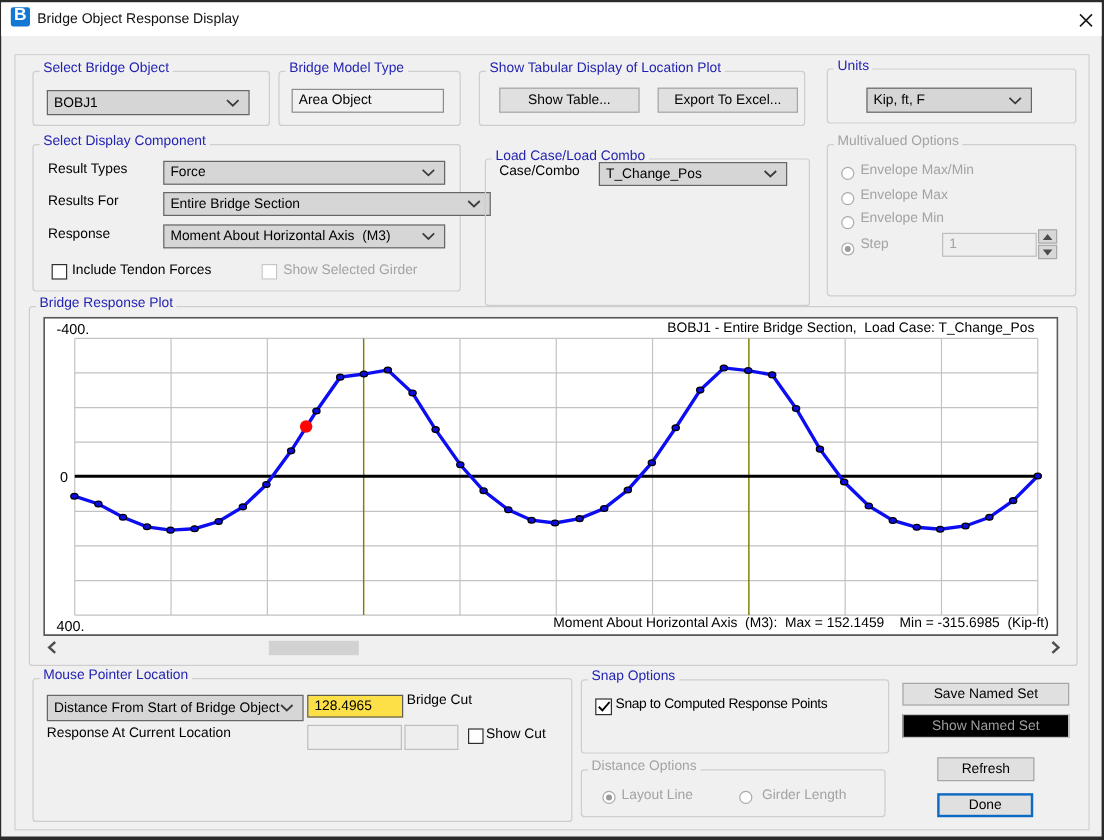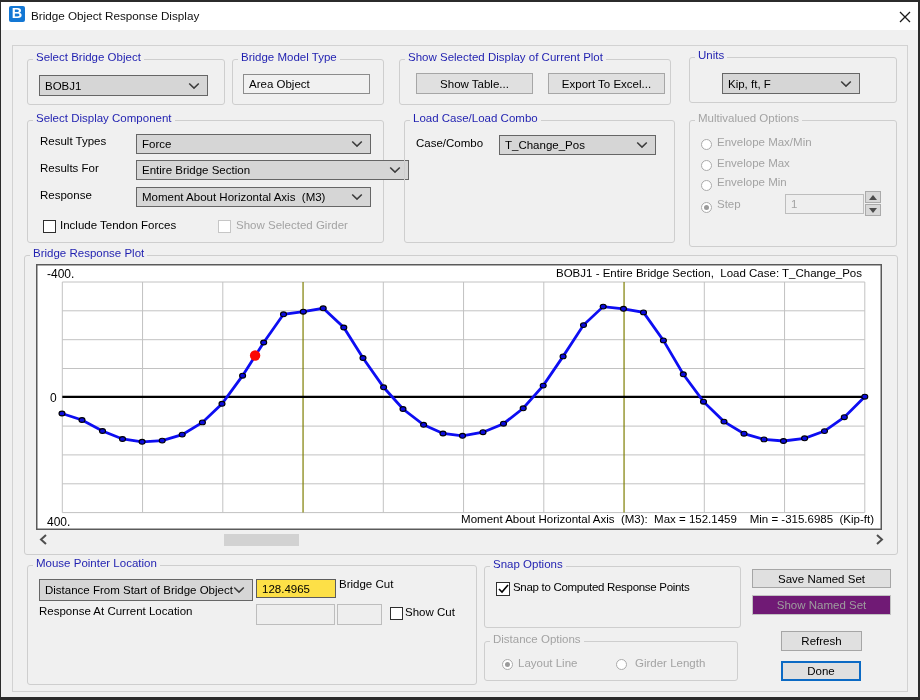--- a/index.html
+++ b/index.html
@@ -16,21 +16,21 @@
 #title { position:absolute; left:30px; top:6.5px; font-size:11.7px; color:#111; }
 #closex { position:absolute; left:897px; top:8px; width:14px; height:14px; }
 .grp { position:absolute; border:1px solid #cecece; border-radius:3px; }
 .grp > .lbl { position:absolute; top:-9.5px; left:5px; background:#f0f0f0; padding:0 3px; color:#1f1fb0; white-space:nowrap; }
 .grp.dis > .lbl { color:#a3a3a3; }
 .combo { position:absolute; background:#d6d6d6; border:1px solid #666; color:#000; }
 .combo span.t { position:absolute; left:5px; top:50%; transform:translateY(-50%); white-space:nowrap; }
 .combo svg.chev { position:absolute; right:7px; top:50%; transform:translateY(-50%); }
 .btn { position:absolute; background:#e0e0e0; border:1px solid #a6a6a6; text-align:center; color:#000; }
 .btn span { position:absolute; left:0; right:0; top:50%; transform:translateY(-50%); }
-.btn.dis { background:#701a75; border-color:#c2c2c2; color:#9e9e9e; }
+.btn.dis { background:#000000; border-color:#c2c2c2; color:#9e9e9e; }
 .edit { position:absolute; background:#fde047; border:1px solid #5c5c5c; }
 .edit span { position:absolute; left:5px; top:50%; transform:translateY(-50%); }
 .edit.dis { background:#eeeeee; border:1px solid #bdbdbd; }
 .lab { position:absolute; white-space:nowrap; }
 .gray { color:#a3a3a3; }
 .cb { position:absolute; width:13px; height:13px; background:#fff; border:1px solid #2e2e2e; }
 .cb.dis { border-color:#c6c6c6; }
 .radio { position:absolute; width:11px; height:11px; border-radius:50%; background:#fff; border:1px solid #ababab; }
 .radio.sel::after { content:""; position:absolute; left:2px; top:2px; width:5px; height:5px; border-radius:50%; background:#9b9b9b; }
 </style>
@@ -60,21 +60,21 @@
   </div>
 
   <div class="grp" style="left:231px;top:57px;width:152px;height:46px;">
     <span class="lbl">Bridge Model Type</span>
   </div>
   <div class="edit" style="left:242px;top:72px;width:127px;height:20px;background:#f1f1f1;border-color:#8c8c8c;">
     <span>Area Object</span>
   </div>
 
   <div class="grp" style="left:398px;top:57px;width:272px;height:46px;">
-    <span class="lbl">Show Selected Display of Current Plot</span>
+    <span class="lbl">Show Tabular Display of Location Plot</span>
   </div>
   <div class="btn" style="left:415px;top:71px;width:117px;height:21px;">
       <span>Show Table...</span>
     </div>
   <div class="btn" style="left:547px;top:71px;width:117px;height:21px;">
       <span>Export To Excel...</span>
     </div>
 
   <div class="grp" style="left:688px;top:55px;width:208px;height:46px;">
     <span class="lbl">Units</span>
@@ -108,21 +108,21 @@
     <span class="t">Moment About Horizontal Axis&nbsp; (M3)</span>
     <svg class="chev" width="12" height="7">
         <path d="M1.2 1 L6 5.6 L10.8 1" stroke="#3c3c3c" stroke-width="1.5" fill="none"></path>
       </svg>
   </div>
   <div class="cb" style="left:42px;top:218px;"></div>
   <div class="lab" style="left:59px;top:217px;">Include Tendon Forces</div>
   <div class="cb dis" style="left:217px;top:218px;"></div>
   <div class="lab gray" style="left:235px;top:217px;">Show Selected Girder</div>
 
-  <div class="grp" style="left:403px;top:118px;width:271px;height:123px;">
+  <div class="grp" style="left:403px;top:130px;width:271px;height:123px;">
     <span class="lbl">Load Case/Load Combo</span>
   </div>
   <div class="lab" style="left:415px;top:135px;">Case/Combo</div>
   <div class="combo" style="left:498px;top:133px;width:157px;height:20px;">
     <span class="t">T_Change_Pos</span>
     <svg class="chev" width="12" height="7">
         <path d="M1.2 1 L6 5.6 L10.8 1" stroke="#3c3c3c" stroke-width="1.5" fill="none"></path>
       </svg>
   </div>
 

